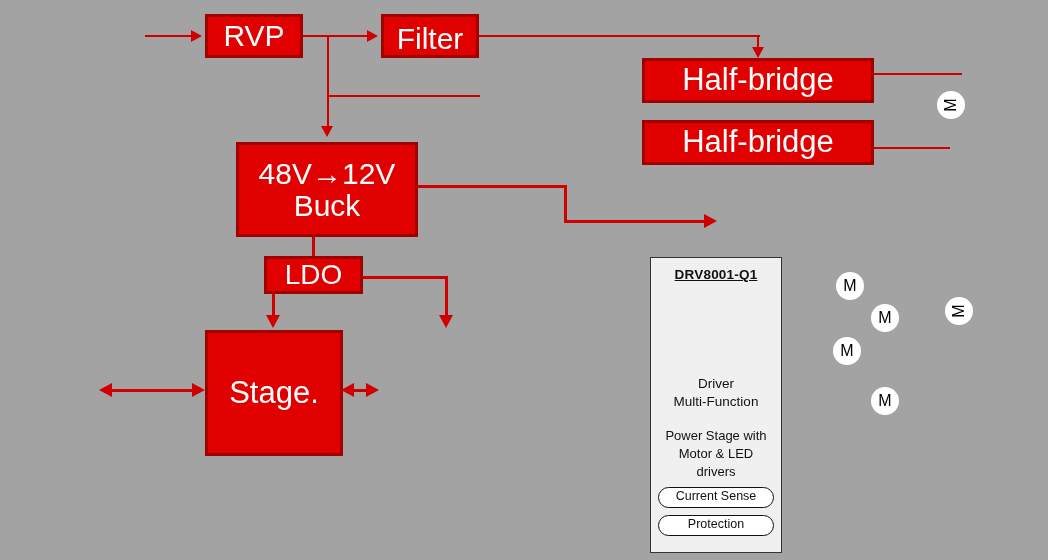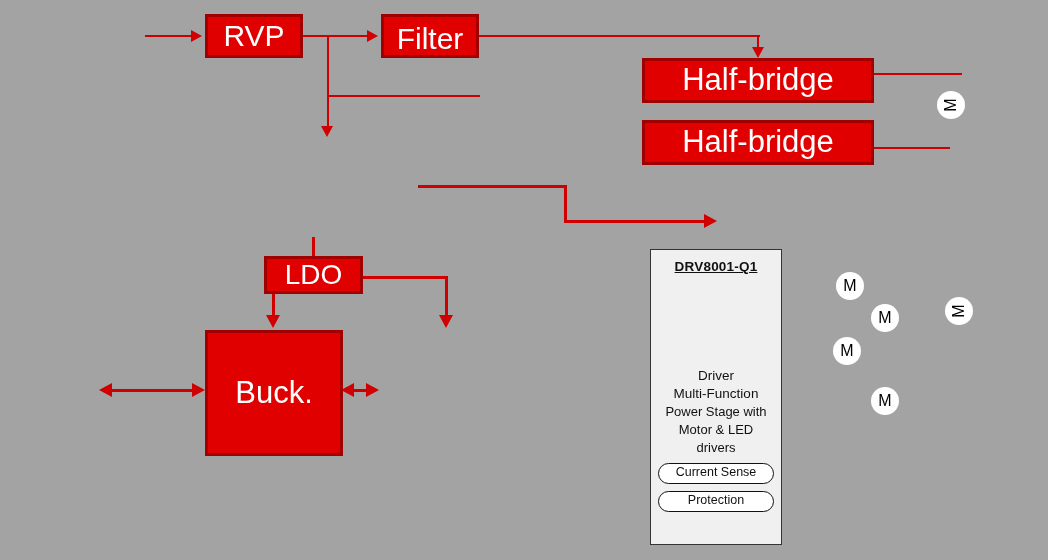--- a/index.html
+++ b/index.html
@@ -104,21 +104,21 @@
     font-size: 13px;
     line-height: 1.2;
     padding: 3px 0 0 3px;
     box-sizing: border-box;
   }
 
   
   #drv-panel {
     position: absolute;
     left: 650px;
-    top: 249px;
+    top: 257px;
     width: 132px;
     height: 296px;
     background: #f0f0f0;
     border: 1px solid #333333;
     box-sizing: border-box;
     color: #111111;
     font-size: 13px;
     text-align: center;
   }
   #drv-title {
@@ -127,21 +127,21 @@
     font-size: 13.5px;
     text-decoration: underline;
     letter-spacing: 0.2px;
   }
   #drv-role {
     margin-top: 93px;
     line-height: 1.35;
     font-size: 13.5px;
   }
   #drv-desc {
-    margin-top: 0;
+    margin-top: 16px;
     line-height: 1.35;
     font-size: 13px;
   }
   .pill {
     margin: 7px auto 0 auto;
     width: 114px;
     height: 19px;
     border: 1.6px solid #111111;
     border-radius: 11px;
     background: #ffffff;
@@ -205,27 +205,31 @@
   </div>
 
   <div class="block" id="blk-hb1">
     <span class="line">Half-bridge</span>
   </div>
 
   <div class="block" id="blk-hb2">
     <span class="line">Half-bridge</span>
   </div>
 
+  <div class="block" id="blk-buck">
+    <span class="line">48V→12V</span>
+    <span class="line">Buck</span>
+  </div>
 
   <div class="block" id="blk-ldo">
     <span class="line">LDO</span>
   </div>
 
   <div class="block" id="blk-comm">
-    <span class="line">Buck.</span>
+    <span class="line">Stage.</span>
   </div>
 
 
 
   <div class="motor rot" style="left:937px; top:91px;">
     <span>M</span>
   </div>
   <div class="motor" style="left:836px; top:272px;">
     <span>M</span>
   </div>

